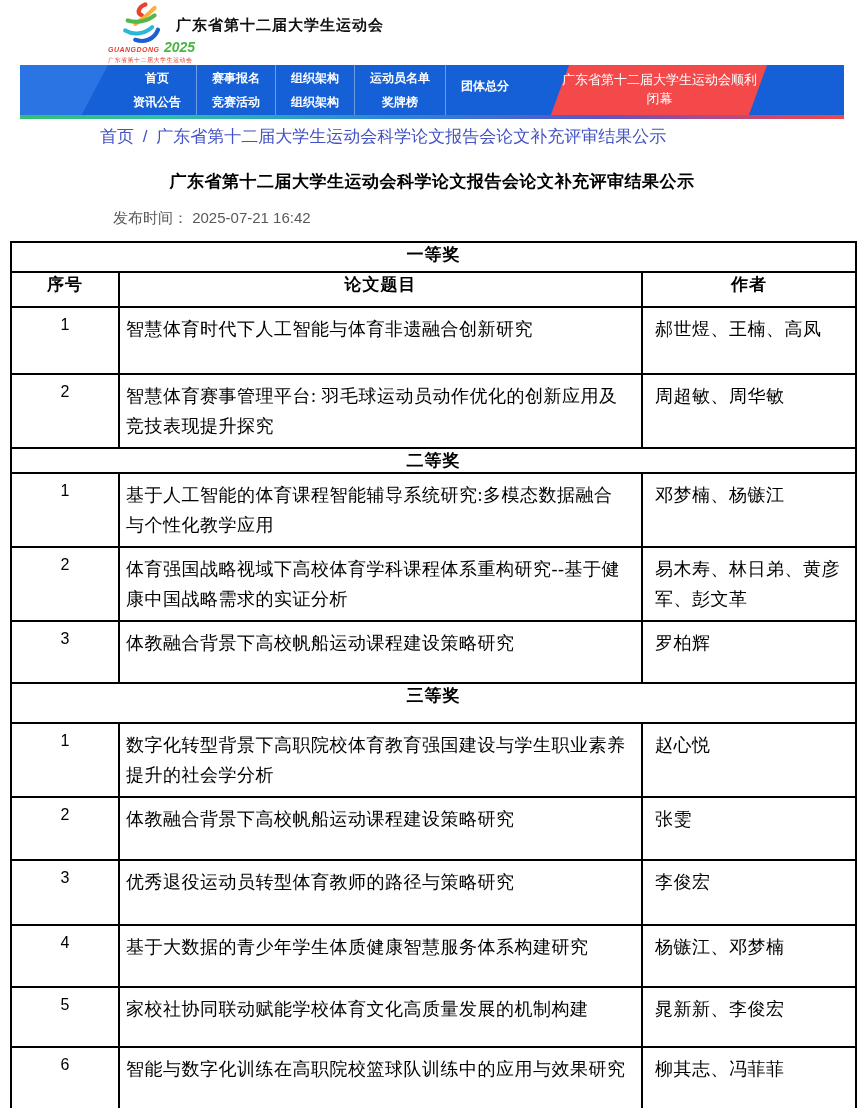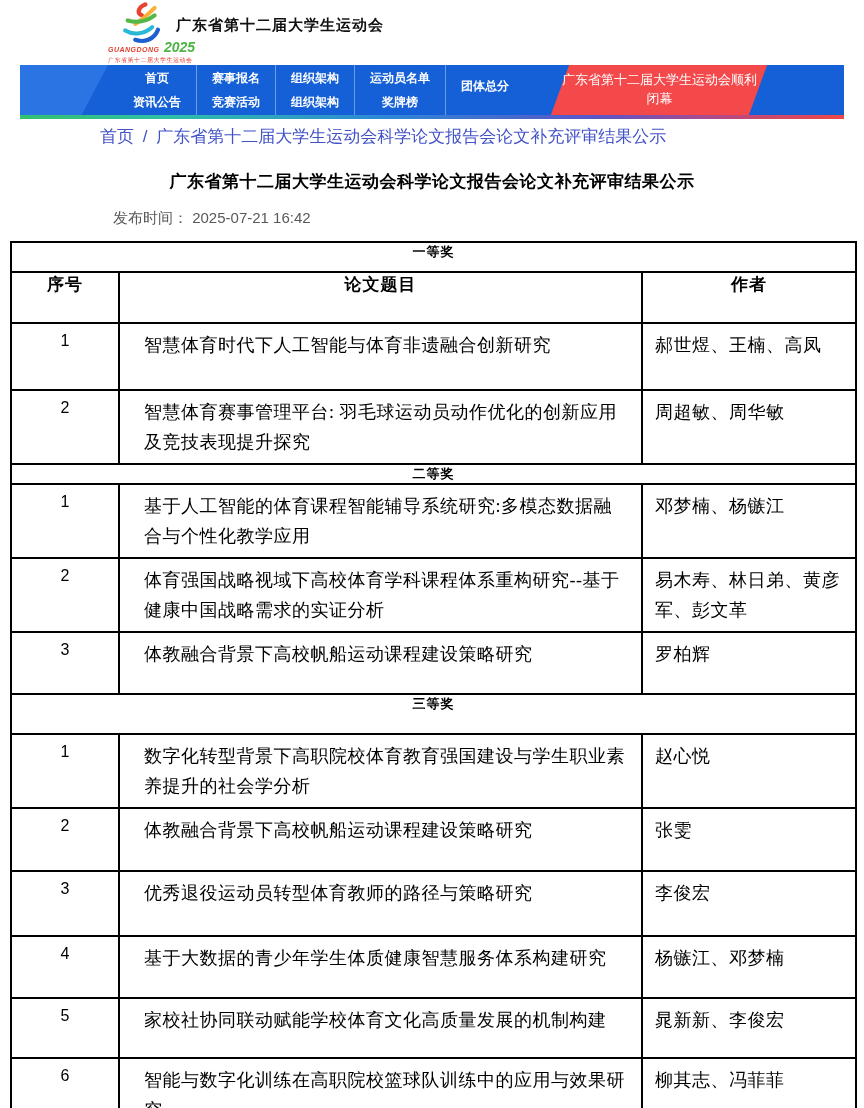--- a/index.html
+++ b/index.html
@@ -37,26 +37,26 @@
   .breadcrumb { margin:10px 8px 0 100px; font-size:17px; color:#4352c6; }
   .breadcrumb a { color:#4352c6; text-decoration:none; cursor:pointer; }
   .breadcrumb .sep { margin:0 4px; }
   .article-title { text-align:center; font-size:17px; font-weight:bold; margin-top:22px; letter-spacing:.5px; }
   .publish-time { margin:16px 12px 0 113px; font-size:15px; color:#595959; }
 
   
   table.results { margin:13px 0 10px 10px; width:845px; border-collapse:collapse; table-layout:fixed;
     font-family:"Liberation Serif","DejaVu Serif",serif; font-size:18px; }
   table.results td { border:2px solid #000; vertical-align:top; }
-  td.section { text-align:center; vertical-align:middle; font-weight:bold; font-size:13px;
+  td.section { text-align:center; vertical-align:middle; font-weight:bold; font-size:17px;
     font-family:Liberation Serif, serif; letter-spacing:1px; }
   td.colhead { text-align:center; vertical-align:middle; font-weight:bold; font-size:17px;
     font-family:"Liberation Sans",sans-serif; letter-spacing:1px; }
   td.num { text-align:center; padding-top:8px; font-family:"Liberation Sans",sans-serif; font-size:16px; }
-  td.title { padding:6px 12px 6px 24px; line-height:30px; letter-spacing:.5px; }
+  td.title { padding:6px 12px 6px 6px; line-height:30px; letter-spacing:.5px; }
   td.authors { padding:6px 8px 6px 12px; line-height:30px; letter-spacing:.5px; }
 </style>
 </head>
 <body>
 
 <div class="page">
 
   <header class="site-header">
     <div class="logo-block">
       <svg class="emblem" width="52" height="42" viewBox="0 0 60 50" fill="none">
@@ -123,21 +123,21 @@
   <table class="results">
       <colgroup>
         <col style="width: 108px;">
         <col style="width: 523px;">
         <col style="width: 214px;">
       </colgroup>
       <tbody>
         <tr style="height: 30px;">
           <td class="section" colspan="3">一等奖</td>
         </tr>
-        <tr style="height: 51px; margin-top: 48px;">
+        <tr style="height: 35px; margin-top: 48px;">
           <td class="colhead">序号</td>
           <td class="colhead">论文题目</td>
           <td class="colhead">作者</td>
         </tr>
         <tr style="height: 67px;">
           <td class="num">1</td>
           <td class="title">智慧体育时代下人工智能与体育非遗融合创新研究</td>
           <td class="authors">郝世煜、王楠、高凤</td>
         </tr>
         <tr style="height: 55px;">

